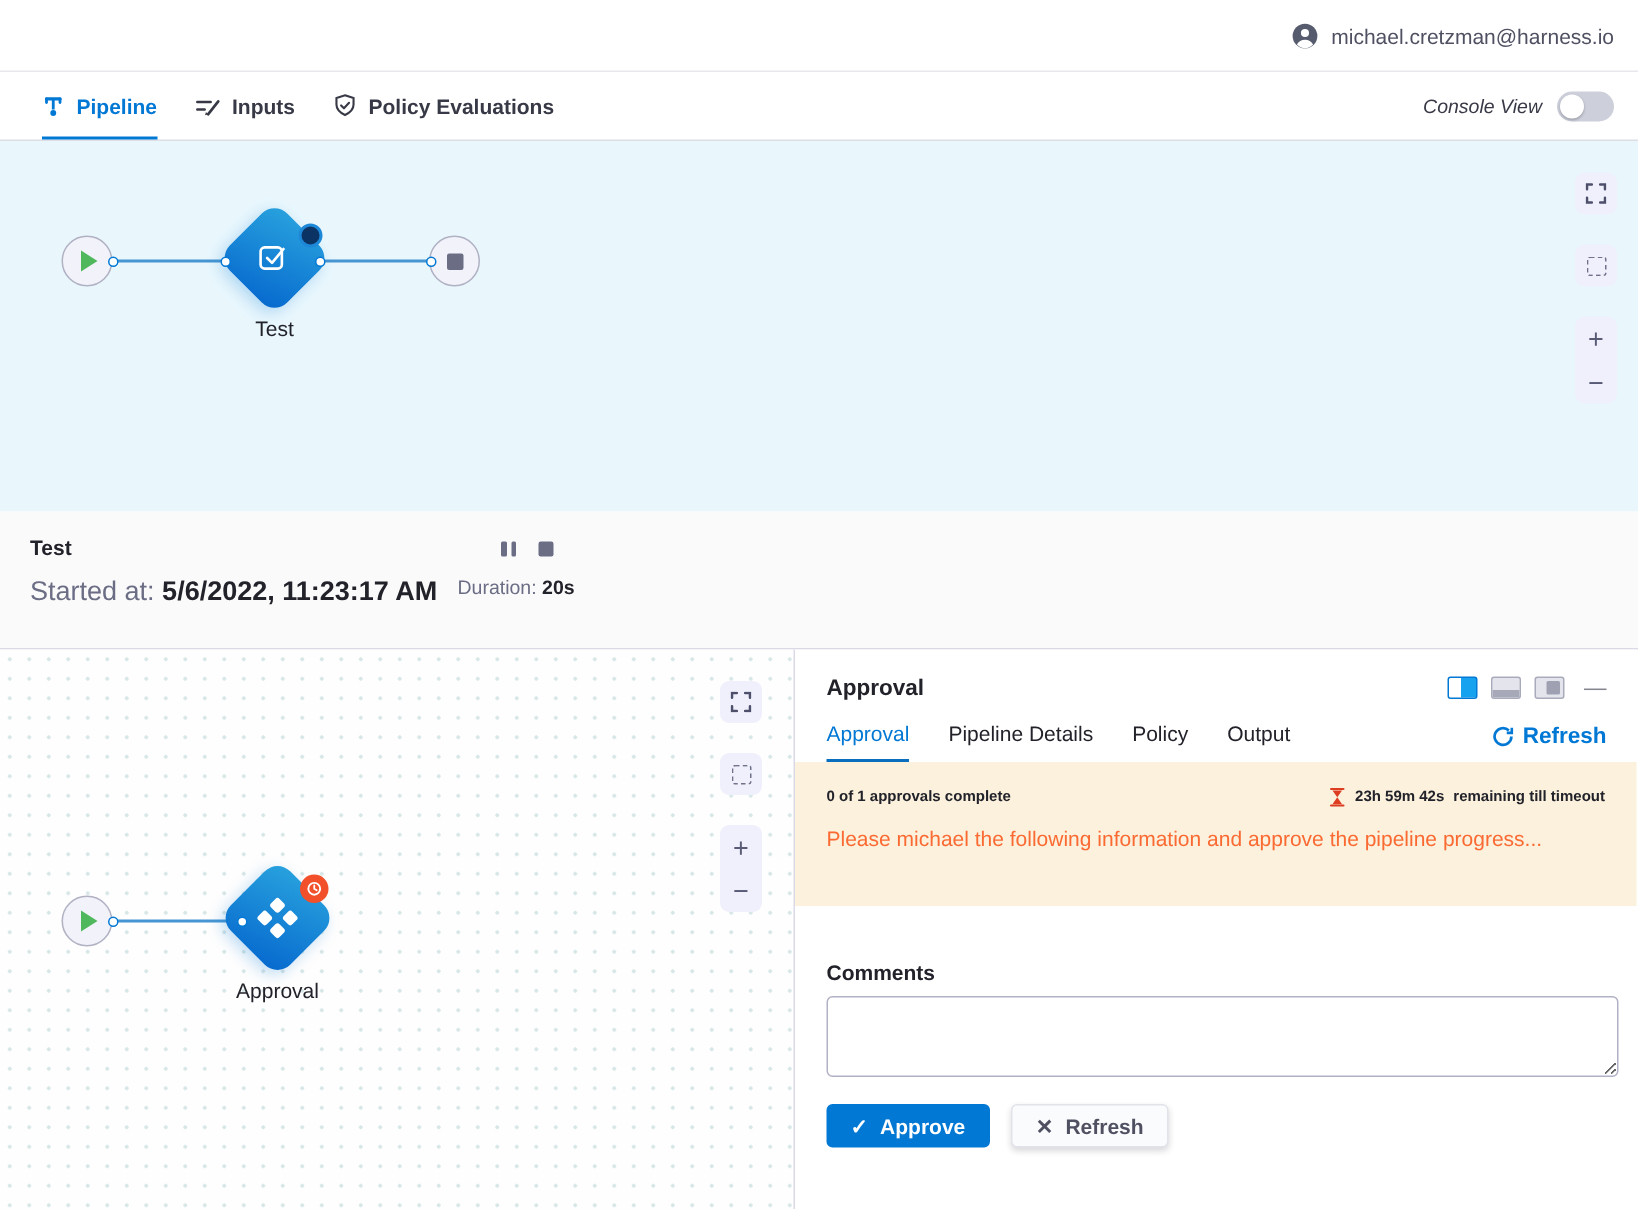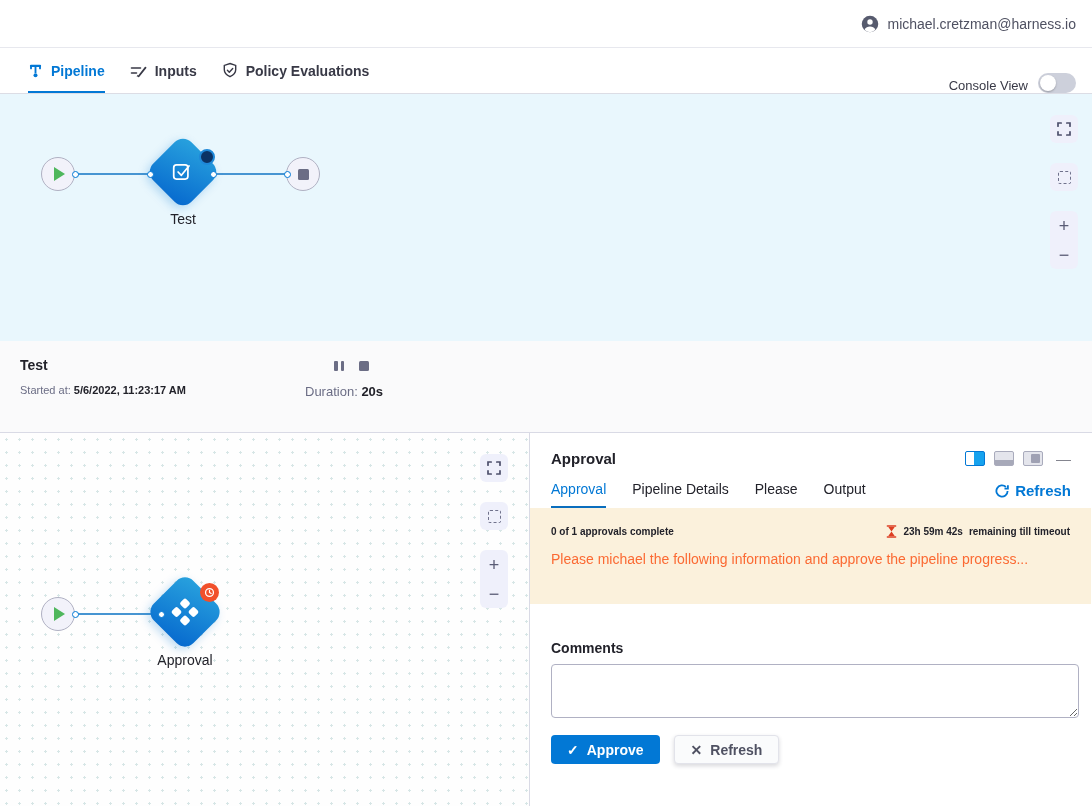--- a/index.html
+++ b/index.html
@@ -8,21 +8,21 @@
   
   .topbar { height:48px; background:#fff; border-bottom:1px solid #e7e8ee; display:flex; align-items:center; justify-content:flex-end; padding:0 16px; }
   .userbox { display:flex; align-items:center; gap:8px; cursor:pointer; }
   .useremail { font-size:14px; color:#4f5162; }
 
   
   .tabbar { height:46px; background:#fff; border-bottom:1px solid #dcdde5; display:flex; align-items:stretch; padding:0 16px 0 28px; }
   .tabs { display:flex; gap:25px; }
   .tab { display:flex; align-items:center; gap:8px; font-size:14px; font-weight:600; color:#383946; cursor:pointer; border-bottom:2px solid transparent; padding-top:2px; }
   .tab.active { color:#0278d5; border-bottom-color:#0278d5; }
-  .tabbar-right { margin-left:auto; display:flex; align-items:flex-end; gap:10px; }
+  .tabbar-right { margin-left:auto; display:flex; align-items:center; gap:10px;font-style:italic; }
   .console-label { font-size:13px; color:#383946; }
   .toggle { width:38px; height:20px; background:#cdd0db; border-radius:10px; position:relative; cursor:pointer; }
   .toggle .knob { position:absolute; left:2px; top:2px; width:16px; height:16px; background:#fff; border-radius:50%; box-shadow:0 1px 2px rgba(0,0,0,.25); }
 
   
   .canvas-top { position:relative; height:247px; background:#e9f7fd; }
   .edge { position:absolute; height:2px; background:#4795d2; }
   .edge-dot { position:absolute; width:7px; height:7px; background:#fff; border:1.5px solid #0278d5; border-radius:50%; z-index:4; }
   .node-circle { position:absolute; width:34px; height:34px; border-radius:50%; background:#f2f2fa; border:1px solid #b0b1c3; display:flex; align-items:center; justify-content:center; z-index:3; }
   .play-tri { width:0; height:0; border-left:11px solid #4fb75c; border-top:7px solid transparent; border-bottom:7px solid transparent; margin-left:3px; }
@@ -34,21 +34,21 @@
   .badge-orange { position:absolute; width:19px; height:19px; border-radius:50%; background:#f1502b; display:flex; align-items:center; justify-content:center; z-index:5; }
 
   .canvas-ctl { position:absolute; width:28px; height:28px; background:#eff0fb; border-radius:6px; display:flex; align-items:center; justify-content:center; cursor:pointer; z-index:6; }
   .zoom-group { position:absolute; width:28px; height:58px; background:#eff0fb; border-radius:6px; display:flex; flex-direction:column; z-index:6; }
   .zoom-btn { flex:1; display:flex; align-items:center; justify-content:center; font-size:18px; color:#595b75; cursor:pointer; line-height:1; }
   .dashed-sq { width:13px; height:13px; border:1px dashed #70728c; border-radius:2px; }
 
   
   .exec-strip { position:relative; height:92px; background:#fafafb; border-bottom:1px solid #d9dae5; }
   .exec-title { position:absolute; left:20px; top:16px; font-size:14px; font-weight:700; }
-  .exec-started { position:absolute; left:20px; top:43px; font-size:11px; color:#6b6d85; }
+  .exec-started { position:absolute; left:20px; top:43px; font-size:18px; color:#6b6d85; }
   .exec-started b, .exec-duration b { color:#22222a; font-weight:700; }
   .exec-icons { position:absolute; left:334px; top:20px; display:flex; gap:15px; align-items:center; }
   .pause-icon { display:flex; gap:3px; cursor:pointer; }
   .pause-icon i { display:block; width:3.5px; height:10px; background:#6b6d85; border-radius:1px; }
   .stop-icon { width:10px; height:10px; background:#6b6d85; border-radius:1.5px; cursor:pointer; }
   .exec-duration { position:absolute; left:305px; top:43px; font-size:13px; color:#6b6d85; }
 
   
   .bottom { display:flex; height:373px; }
   .canvas-bottom { position:relative; width:530px; height:100%; border-right:1px solid #d9dae5;
@@ -253,21 +253,21 @@
         <div class="li-split"></div>
         <div class="li-bottom"></div>
         <div class="li-right"></div>
         <div class="panel-dash">—</div>
       </div>
     </div>
 
     <div class="panel-tabs">
       <div class="ptab active">Approval</div>
       <div class="ptab">Pipeline Details</div>
-      <div class="ptab">Please</div>
+      <div class="ptab">Policy</div>
       <div class="ptab">Output</div>
       <div class="refresh">
         <span>
           <svg width="14" height="14" viewBox="0 0 14 14">
             <path d="M12.6 7A5.6 5.6 0 1 1 10.9 3" fill="none" stroke="#0278d5" stroke-width="1.8"></path>
             <path d="M12.9 1.2v3.4H9.5" fill="none" stroke="#0278d5" stroke-width="1.8"></path>
           </svg>
         </span>
         <span>Refresh</span>
       </div>

